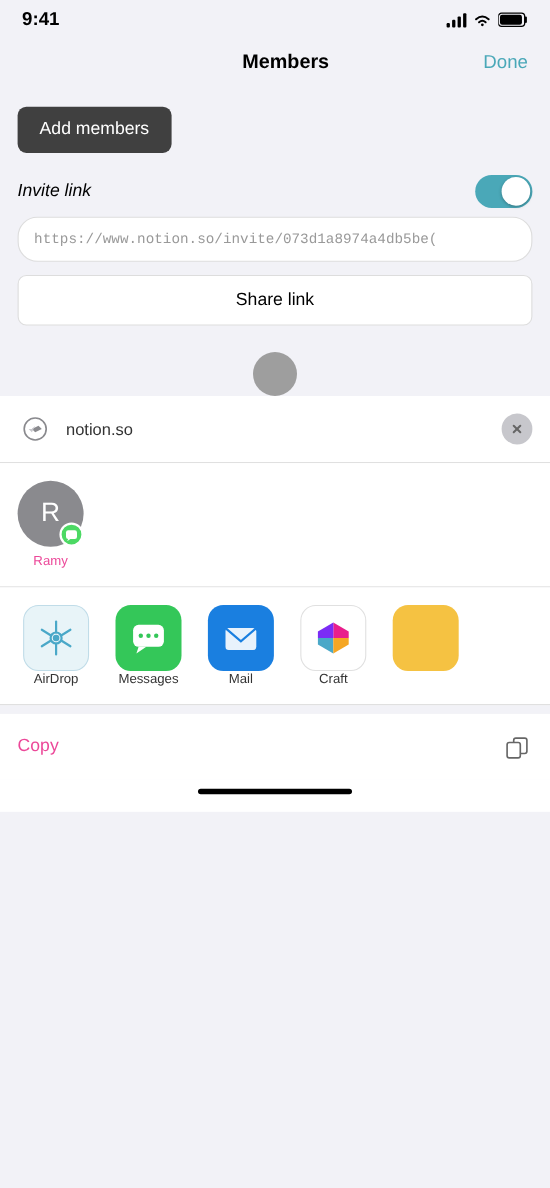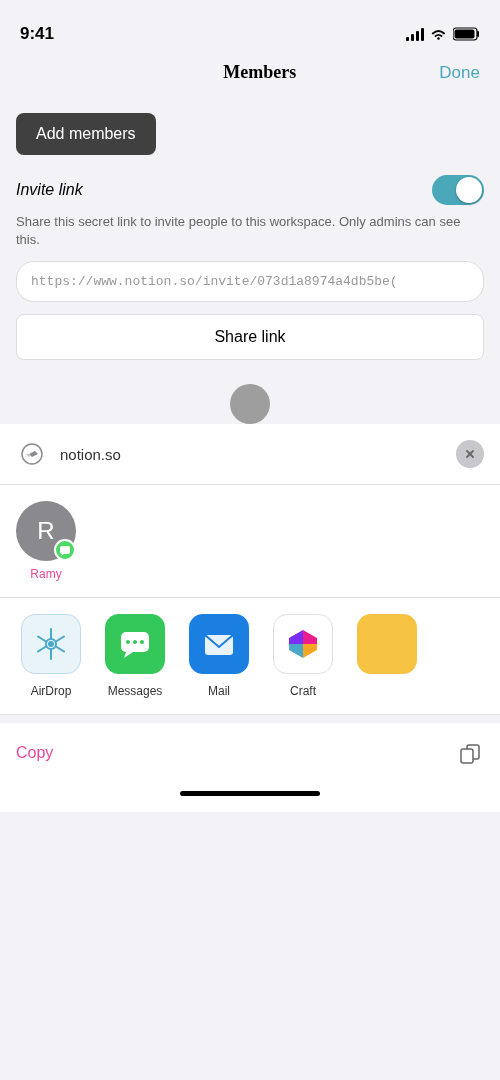--- a/index.html
+++ b/index.html
@@ -10,21 +10,21 @@
       background: #f2f2f7;
       font-family: -apple-system, BlinkMacSystemFont, 'Helvetica Neue', sans-serif;
       overflow-x: hidden;
     }
 
     
     .status-bar {
       display: flex;
       justify-content: space-between;
       align-items: center;
-      padding: 24px 20px 8px 20px;
+      padding: 8px 20px 8px 20px;
       background: #f2f2f7;
     }
     .status-time {
       font-size: 17px;
       font-weight: 600;
       color: #000;
     }
     .status-icons {
       display: flex;
       align-items: center;
@@ -36,21 +36,20 @@
       display: flex;
       justify-content: space-between;
       align-items: center;
       padding: 10px 20px 14px 20px;
       background: #f2f2f7;
     }
     .nav-title {
       font-size: 18px;
       font-weight: 600;
       color: #000;
-      font-family: Liberation Serif, serif;
     }
     .nav-done {
       font-size: 17px;
       color: #4aa8b8;
       font-weight: 400;
     }
 
     
     .main-content {
       background: #f2f2f7;
@@ -256,21 +255,21 @@
     .apps-row {
       display: flex;
       gap: 14px;
       overflow-x: auto;
       align-items: flex-start;
     }
     .app-item {
       display: flex;
       flex-direction: column;
       align-items: center;
-      gap: 10px;
+      gap: 0;
       cursor: pointer;
       min-width: 70px;
     }
     .app-icon {
       width: 60px;
       height: 60px;
       border-radius: 14px;
       display: flex;
       align-items: center;
       justify-content: center;
@@ -404,21 +403,20 @@
   <button class="add-members-btn">Add members</button>
 
   
   <div class="invite-section">
     <div class="invite-link-row">
       <span class="invite-link-label">Invite link</span>
       <div class="toggle">
         <div class="toggle-knob"></div>
       </div>
     </div>
-    <p class="invite-description">Share this secret link to invite people to this workspace. Only admins can see this.</p>
     <div class="invite-url-input">https://www.notion.so/invite/073d1a8974a4db5be(</div>
     <button class="share-link-btn">Share link</button>
   </div>
 
   
   <div class="divider-section">
     <div class="drag-handle"></div>
   </div>
 </div>
 

